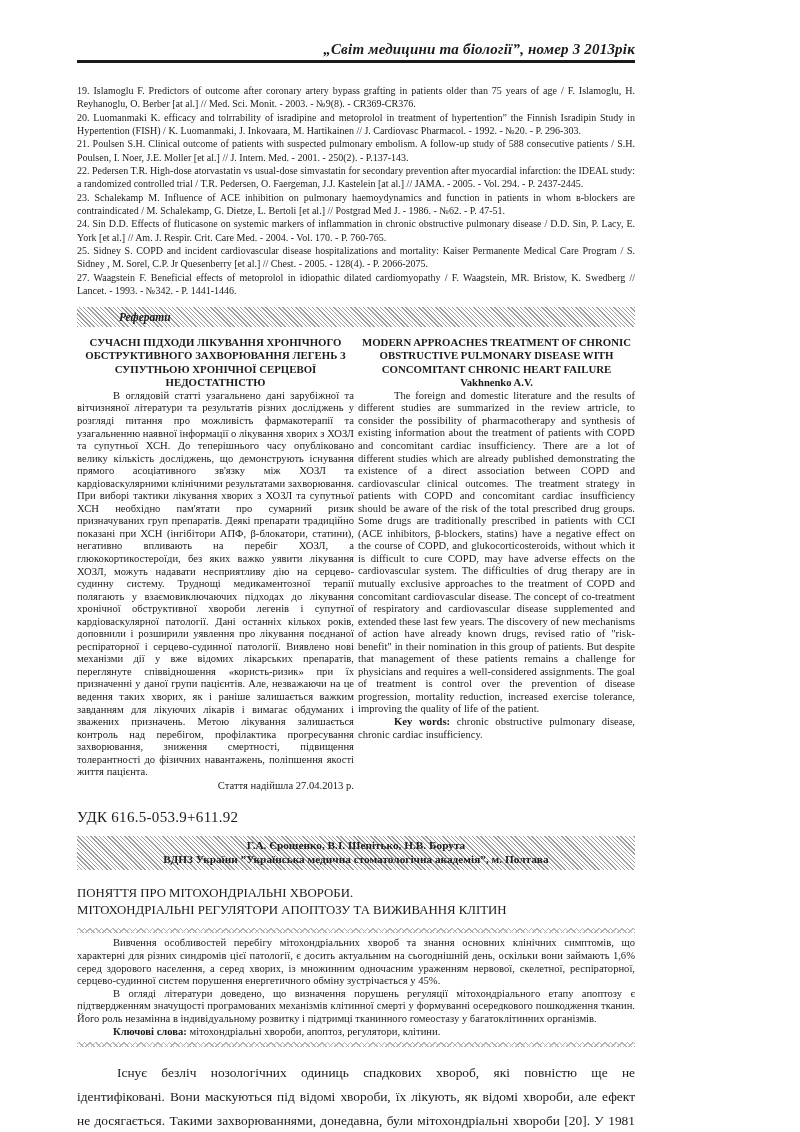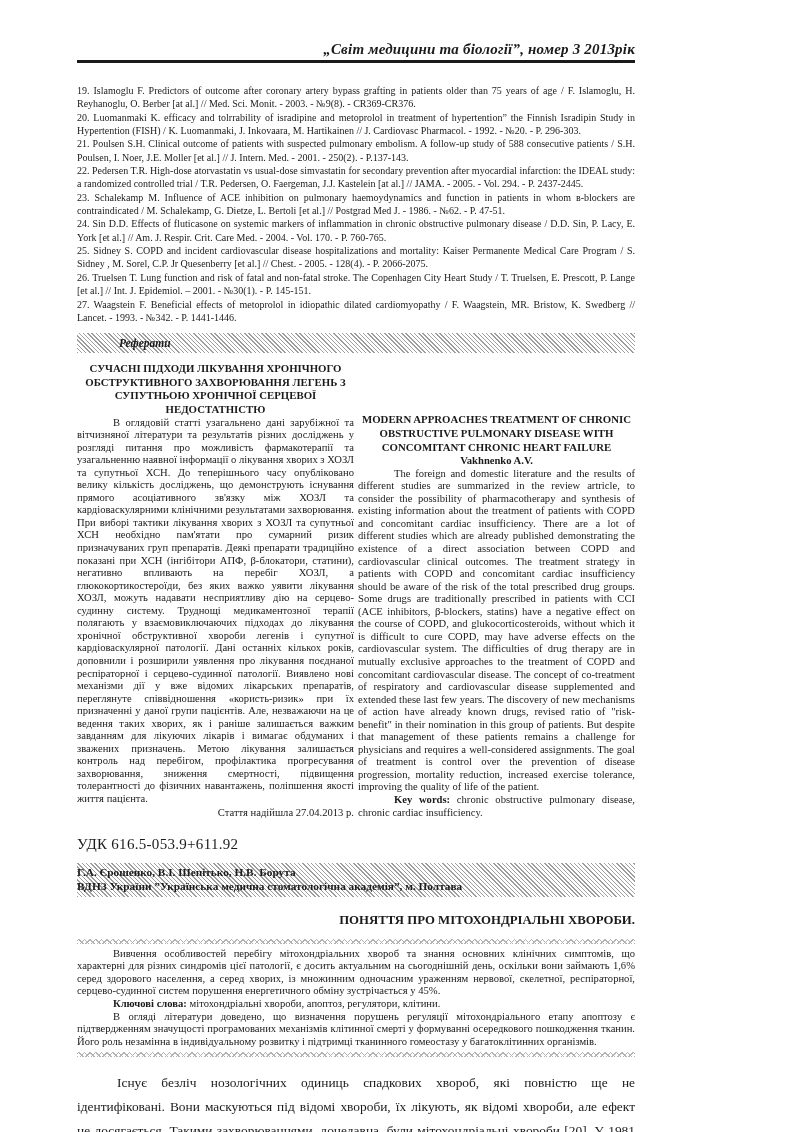--- a/index.html
+++ b/index.html
@@ -41,43 +41,43 @@
     margin-top: 9px;
     height: 20px;
     line-height: 20px;
     font-size: 11.5px;
     font-weight: bold;
     font-style: italic;
     padding-left: 42px;
   }
 
   
-  .cols { margin-top: 9px; display: flex; gap: 4px; align-items: flex-end; }
+  .cols { margin-top: 9px; display: flex; gap: 4px; }
   .col { width: 340.5px; font-size: 10.6px; line-height: 12.55px; }
   .col-title { font-weight: bold; text-align: center; font-size: 10.8px; line-height: 13.6px; }
   .col-author { font-weight: bold; text-align: center; line-height: 13.5px; }
   .col-body { text-align: justify; text-indent: 36px; }
   .kw { text-align: justify; text-indent: 36px; }
   .kw b { font-weight: bold; }
   .received { text-align: right; margin-top: 1px; }
 
   
   .udc { margin-top: 17px; font-size: 15px; font-weight: normal; letter-spacing: 0.3px; }
   .authors-band {
     margin-top: 10px;
     padding: 3px 0 4px 0;
-    text-align: left;
+    text-align: center;
     font-size: 11.3px;
     font-weight: bold;
     line-height: 13.5px;
   }
   .article2-title {
     margin-top: 15px;
-    text-align: right;
-    font-weight: bold;
+    text-align: left;
+    font-weight: normal;
     font-size: 12.8px;
     line-height: 16.5px;
   }
   .zigzag {
     height: 5px;
     margin-top: 10px;
     background-image:
       repeating-linear-gradient(45deg, #b3b3b3 0 1px, transparent 1px 4px),
       repeating-linear-gradient(-45deg, #b3b3b3 0 1px, transparent 1px 4px);
   }
@@ -105,21 +105,20 @@
   <div class="header-rule"></div>
 
   <div class="refs">
     <p>19. Islamoglu F. Predictors of outcome after coronary artery bypass grafting in patients older than 75 years of age / F. Islamoglu, H. Reyhanoglu, O. Berber  [at al.] // Med. Sci. Monit. - 2003. - №9(8). - CR369-CR376.</p>
     <p>20. Luomanmaki K. efficacy and tolrrability of isradipine and metoprolol in treatment of hypertention” the Finnish Isradipin Study in Hypertention (FISH) / K. Luomanmaki, J. Inkovaara, M.  Hartikainen // J. Cardiovasc Pharmacol. - 1992. - №20. - P. 296-303.</p>
     <p>21. Poulsen S.H. Clinical outcome of patients with suspected pulmonary embolism. A follow-up study of 588 consecutive patients / S.H. Poulsen, I. Noer, J.E. Moller  [et al.]  // J. Intern. Med. - 2001. - 250(2). - P.137-143.</p>
     <p>22. Pedersen T.R. High-dose atorvastatin vs usual-dose simvastatin for secondary prevention after myocardial infarction: the IDEAL study: a randomized controlled trial / T.R. Pedersen, O. Faergeman, J.J. Kastelein [at al.] // JAMA. - 2005. - Vol. 294. - P. 2437-2445.</p>
     <p>23. Schalekamp M. Influence of ACE inhibition on pulmonary haemoydynamics and function in patients in whom в-blockers are contraindicated / M. Schalekamp, G. Dietze, L. Bertoli [et al.] // Postgrad Med J. - 1986. - №62. - P. 47-51.</p>
     <p>24. Sin D.D. Effects of fluticasone on systemic markers of inflammation in chronic obstructive pulmonary disease / D.D. Sin, P. Lacy, E. York [et al.] // Am. J. Respir. Crit. Care Med. - 2004. - Vol. 170. - P. 760-765.</p>
     <p>25. Sidney S. COPD and incident cardiovascular disease hospitalizations and mortality: Kaiser Permanente Medical Care Program / S. Sidney , M. Sorel, C.P. Jr Quesenberry  [et al.] // Chest. - 2005. -  128(4). - P. 2066-2075.</p>
-    <p>26. Truelsen T. Lung function and risk of fatal and non-fatal stroke. The Copenhagen City Heart Study / T. Truelsen, E. Prescott, P. Lange [et al.] // Int. J. Epidemiol. – 2001. - №30(1).  - P. 145-151.</p>
     <p>27. Waagstein F. Beneficial effects of metoprolol in idiopathic dilated cardiomyopathy / F. Waagstein, MR. Bristow, K. Swedberg // Lancet. - 1993. - №342. - P. 1441-1446.</p>
   </div>
 
   <div class="referaty-band hatch">
     <span>Реферати</span>
   </div>
 
   <div class="cols">
     <div class="col">
       <div class="col-title">СУЧАСНІ ПІДХОДИ ЛІКУВАННЯ ХРОНІЧНОГО ОБСТРУКТИВНОГО ЗАХВОРЮВАННЯ ЛЕГЕНЬ З СУПУТНЬОЮ ХРОНІЧНОЇ СЕРЦЕВОЇ НЕДОСТАТНІСТЮ</div>
@@ -136,28 +135,29 @@
 
   <div class="udc">УДК 616.5-053.9+611.92</div>
 
   <div class="authors-band hatch">
     <div>Г.А. Єрошенко, В.І. Шепітько, Н.В. Борута</div>
     <div>ВДНЗ України ”Українська медична стоматологічна академія”, м. Полтава</div>
   </div>
 
   <div class="article2-title">
     <div>ПОНЯТТЯ ПРО МІТОХОНДРІАЛЬНІ ХВОРОБИ.</div>
+    <div>МІТОХОНДРІАЛЬНІ РЕГУЛЯТОРИ АПОПТОЗУ ТА ВИЖИВАННЯ КЛІТИН</div>
   </div>
 
   <div class="zigzag"></div>
 
   <div class="abstract2">
     <p>Вивчення особливостей перебігу мітохондріальних хвороб та знання основних клінічних симптомів, що характерні для різних синдромів цієї патології, є досить актуальним на сьогоднішній день, оскільки вони займають 1,6% серед здорового населення, а серед хворих, із множинним одночасним ураженням нервової, скелетної, респіраторної, серцево-судинної систем порушення енергетичного обміну зустрічається у 45%.</p>
+    <p>В огляді літератури доведено, що визначення порушень регуляції мітохондріального етапу апоптозу є  підтвердженням значущості програмованих механізмів клітинної смерті у формуванні осередкового пошкодження тканин. Його роль незамінна в індивідуальному розвитку і підтримці тканинного гомеостазу у багатоклітинних організмів.</p>
     <p><b>Ключові слова:</b><span> мітохондріальні хвороби, апоптоз, регулятори, клітини.</span></p>
-    <p>В огляді літератури доведено, що визначення порушень регуляції мітохондріального етапу апоптозу є  підтвердженням значущості програмованих механізмів клітинної смерті у формуванні осередкового пошкодження тканин. Його роль незамінна в індивідуальному розвитку і підтримці тканинного гомеостазу у багатоклітинних організмів.</p>
   </div>
 
   <div class="zigzag tight"></div>
 
   <div class="intro">Існує безліч нозологічних одиниць спадкових хвороб, які повністю ще не ідентифіковані. Вони маскуються під відомі хвороби, їх лікують, як відомі хвороби, але ефект не досягається. Такими захворюваннями, донедавна, були мітохондріальні хвороби [20]. У 1981 році в лабораторії Медичного дослідницького центру у</div>
 
   <div class="page-number">73</div>
 
 </div>
 

